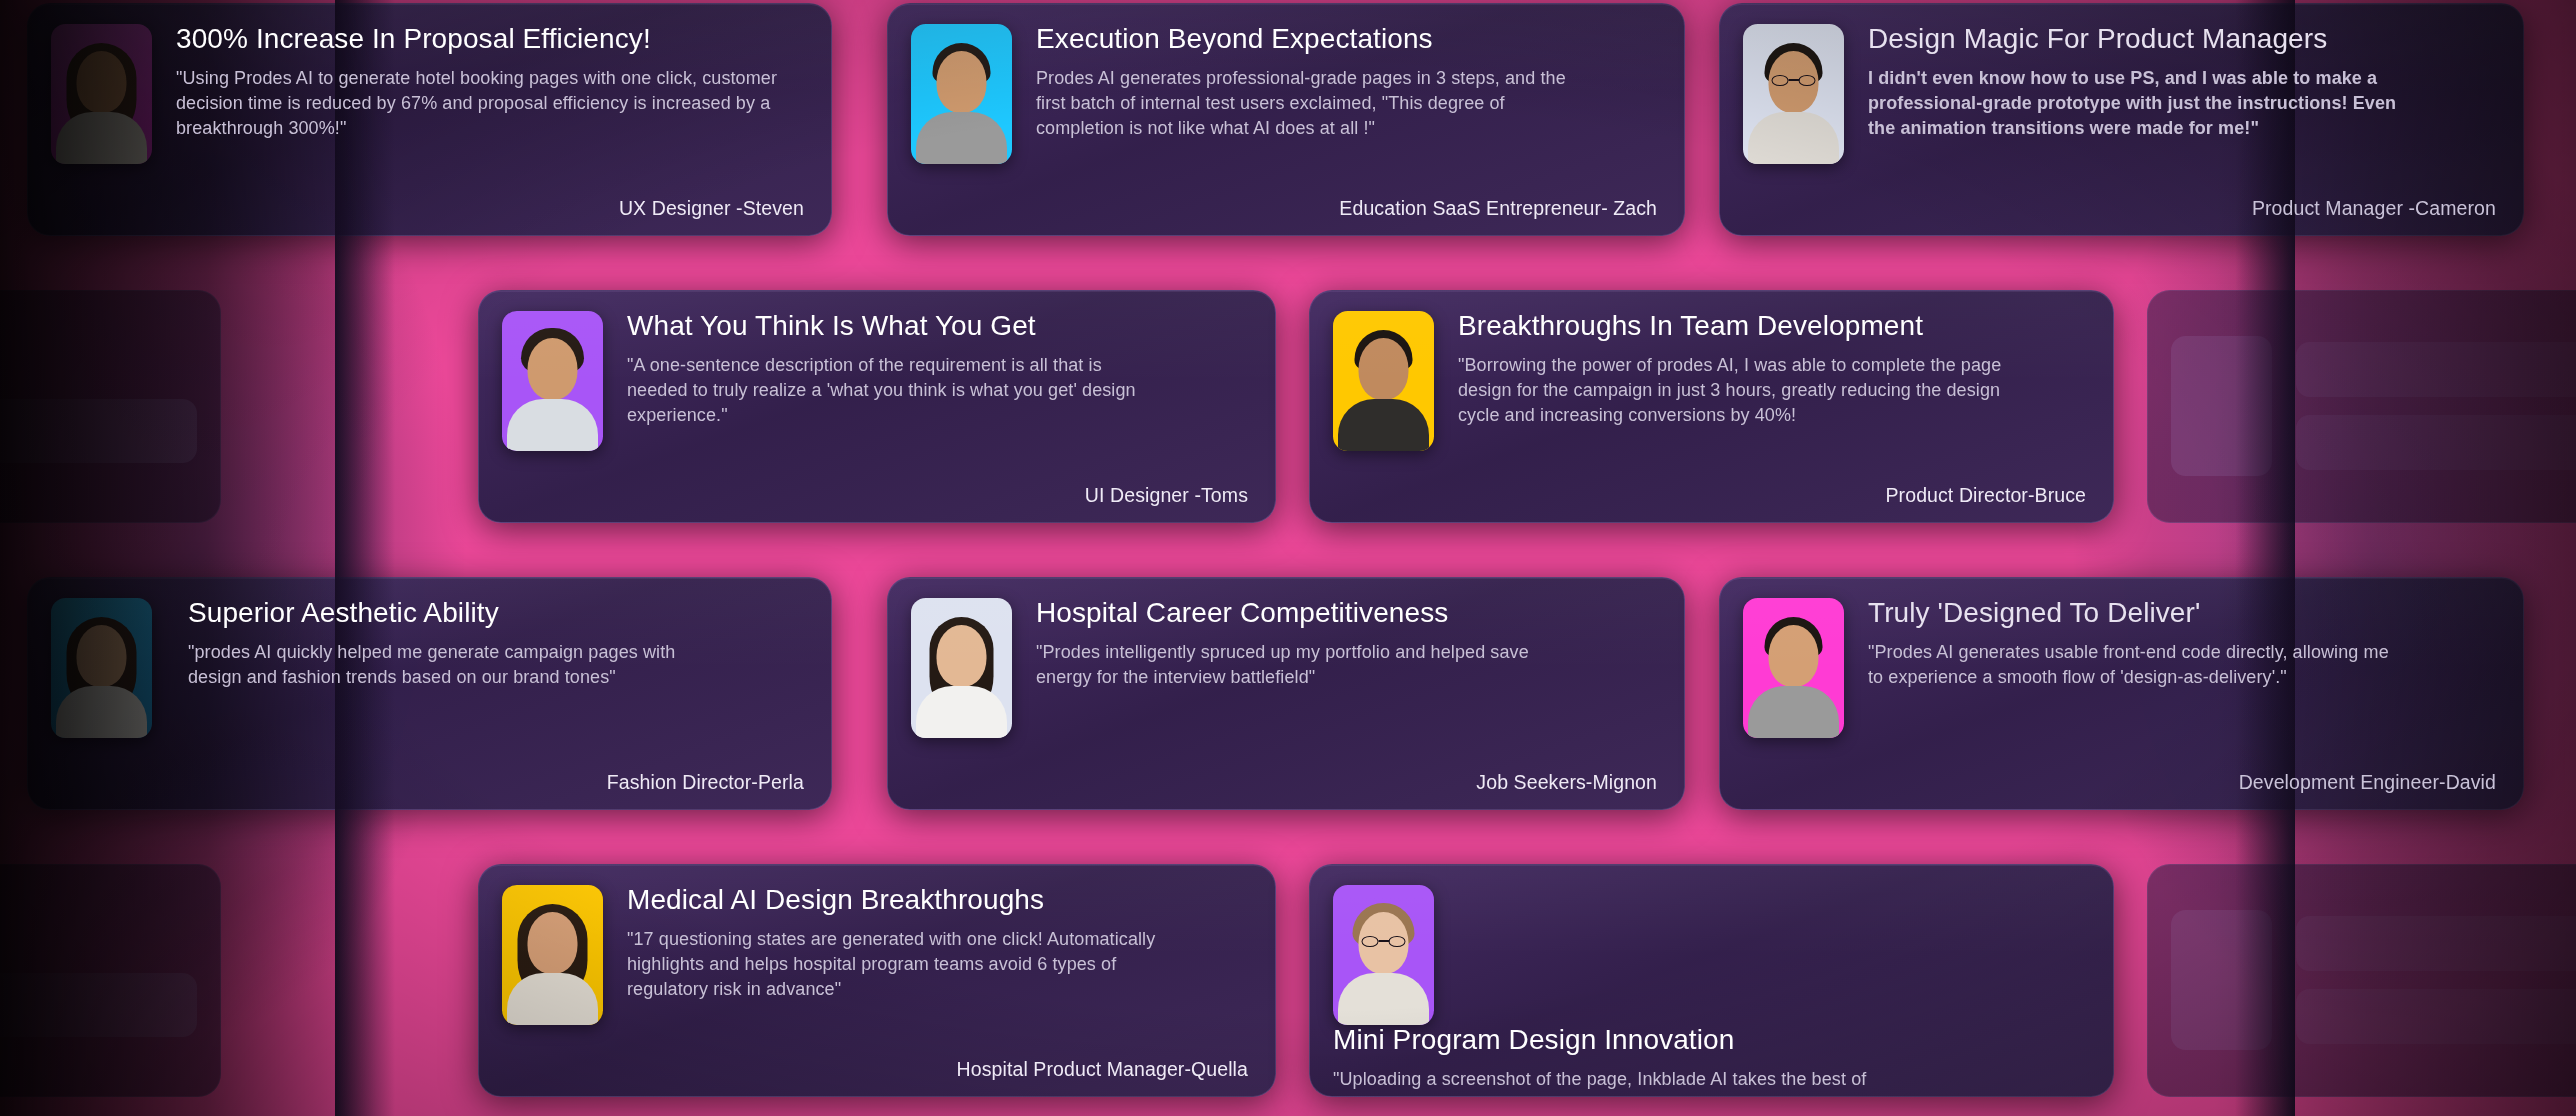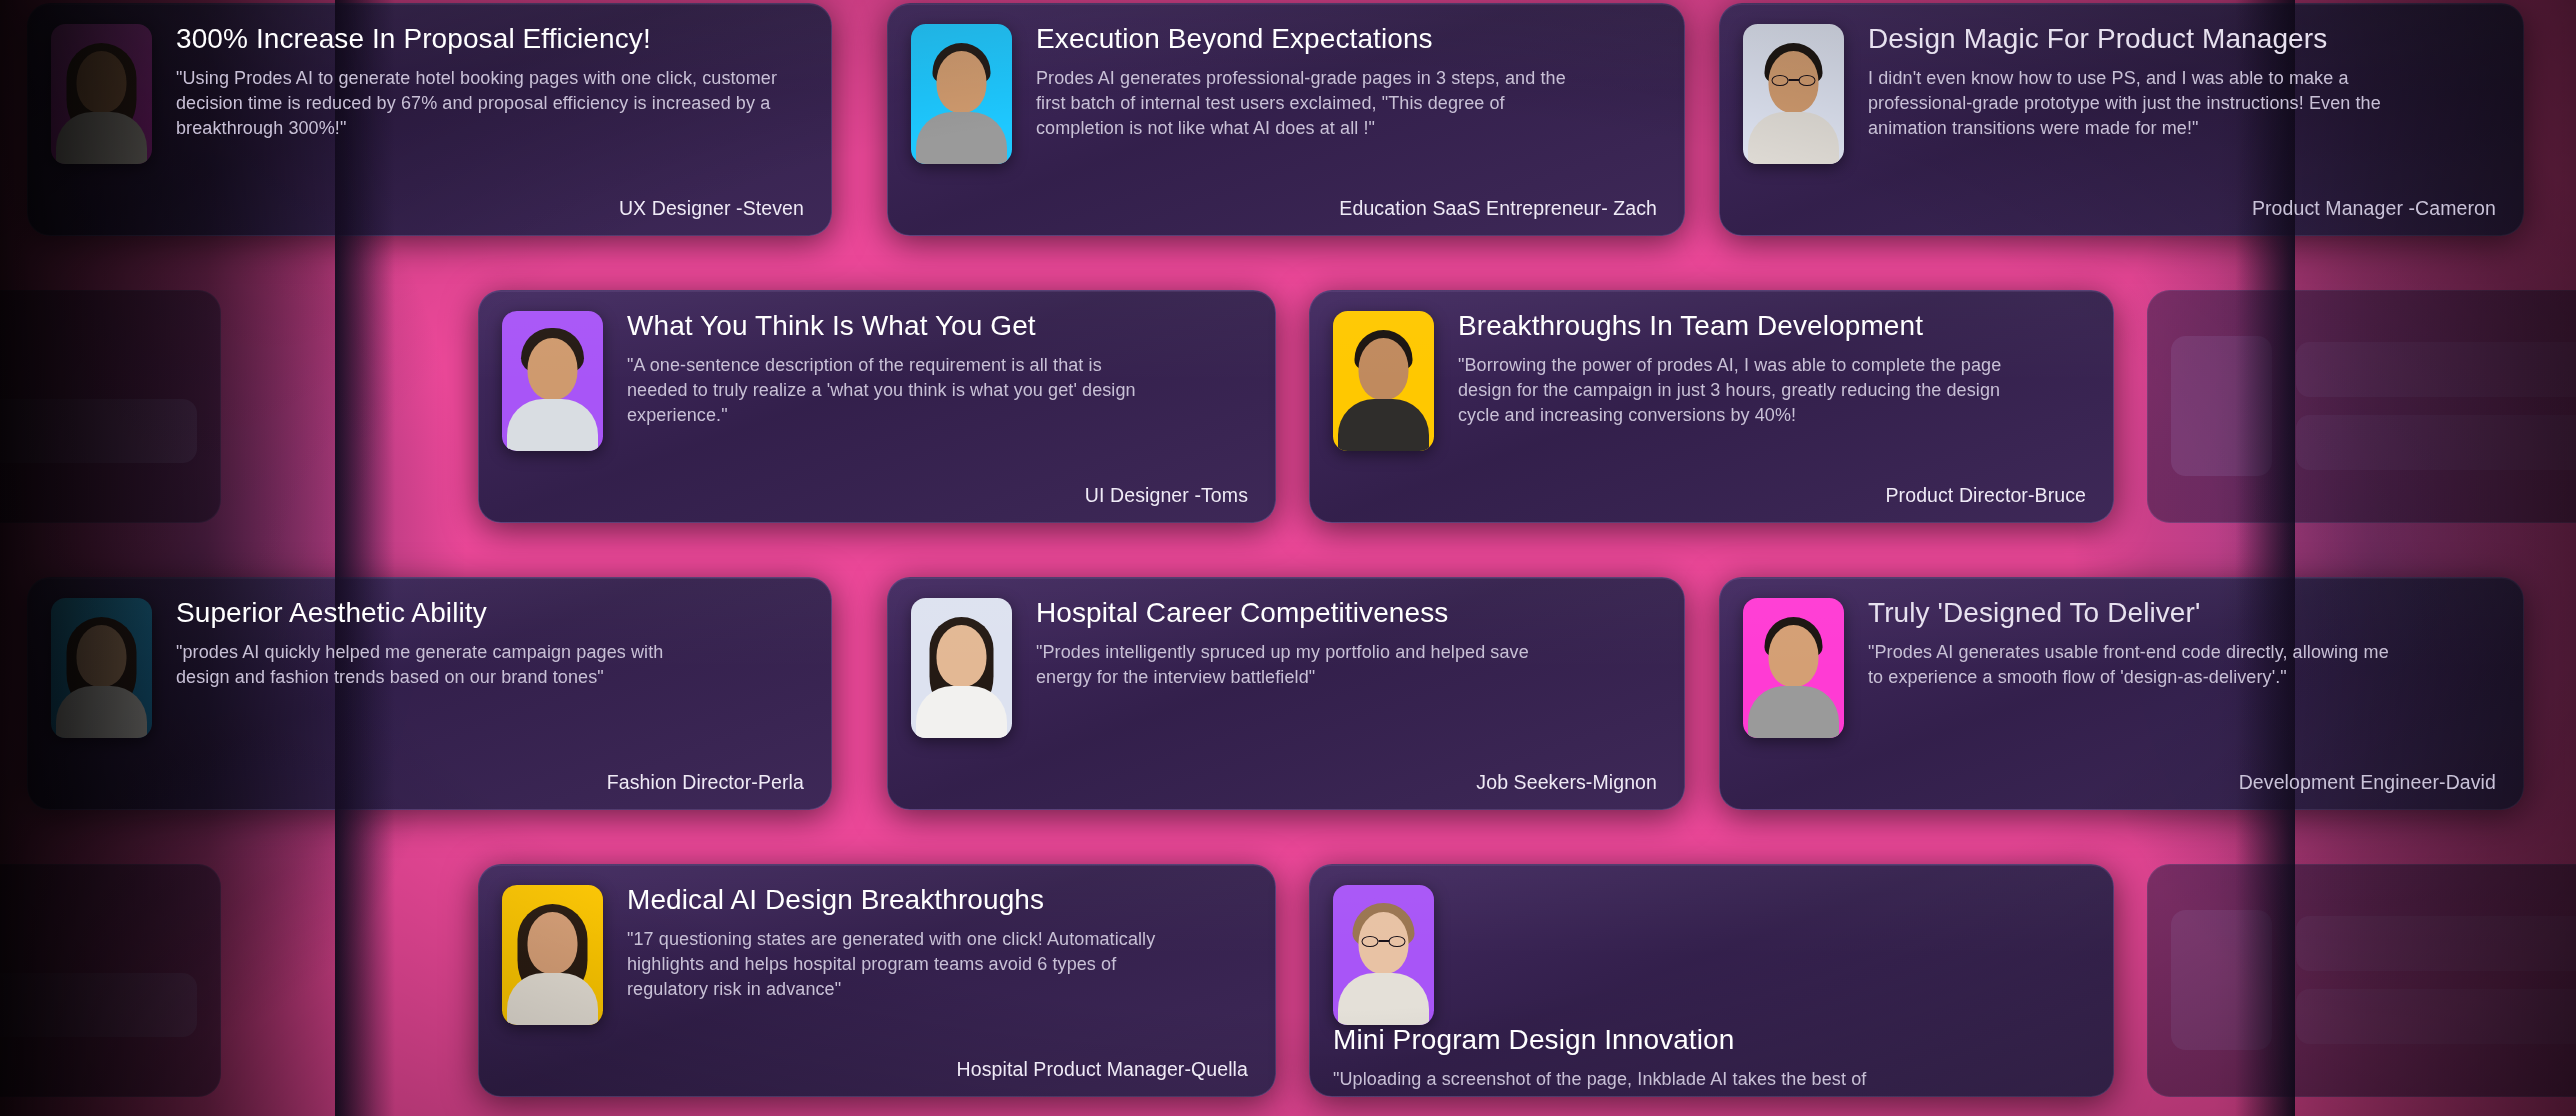--- a/index.html
+++ b/index.html
@@ -207,21 +207,21 @@
           <div class="glasses">
               <i></i>
               <b></b>
               <i></i>
             </div>
           <div class="body" style="background:#dedad4;"></div>
         </div>
       </div>
       <div class="body-col">
         <div class="title dim">Design Magic For Product Managers</div>
-        <div class="quote" style="max-width:543px;">I didn't even know how to use PS, and I was able to make a professional-grade prototype with just the instructions! Even the animation transitions were made for me!"</div>
+        <div class="quote" style="max-width:543px;font-weight:bold;">I didn't even know how to use PS, and I was able to make a professional-grade prototype with just the instructions! Even the animation transitions were made for me!"</div>
         <div class="author dim">Product Manager -Cameron</div>
       </div>
     </div>
   </div>
 
   <div class="row r2">
     <div class="ghost left">
 
       <div class="inner">
           <div class="bar"></div>
@@ -261,21 +261,21 @@
     <div class="ghost right">
       <div class="sq"></div>
       <div class="lines">
         <div class="ln w1"></div>
         <div class="ln w2"></div>
       </div>
     </div>
   </div>
 
   <div class="row r3">
-    <div class="card" style="left:27px;width:805px;">
+    <div class="card" style="left:27px;width:805px;gap:12px;">
       <div class="avatar" style="background:linear-gradient(150deg,#2fb8f0,#1f8fd0);">
         <div class="face">
           <div class="hair long" style="background:#3a2720;"></div>
           <div class="head" style="background:#dcab84;"></div>
           <div class="body" style="background:#e9e6e1;"></div>
         </div>
       </div>
       <div class="body-col">
         <div class="title">Superior Aesthetic Ability</div>
         <div class="quote" style="max-width:530px;">"prodes AI quickly helped me generate campaign pages with design and fashion trends based on our brand tones"</div>

